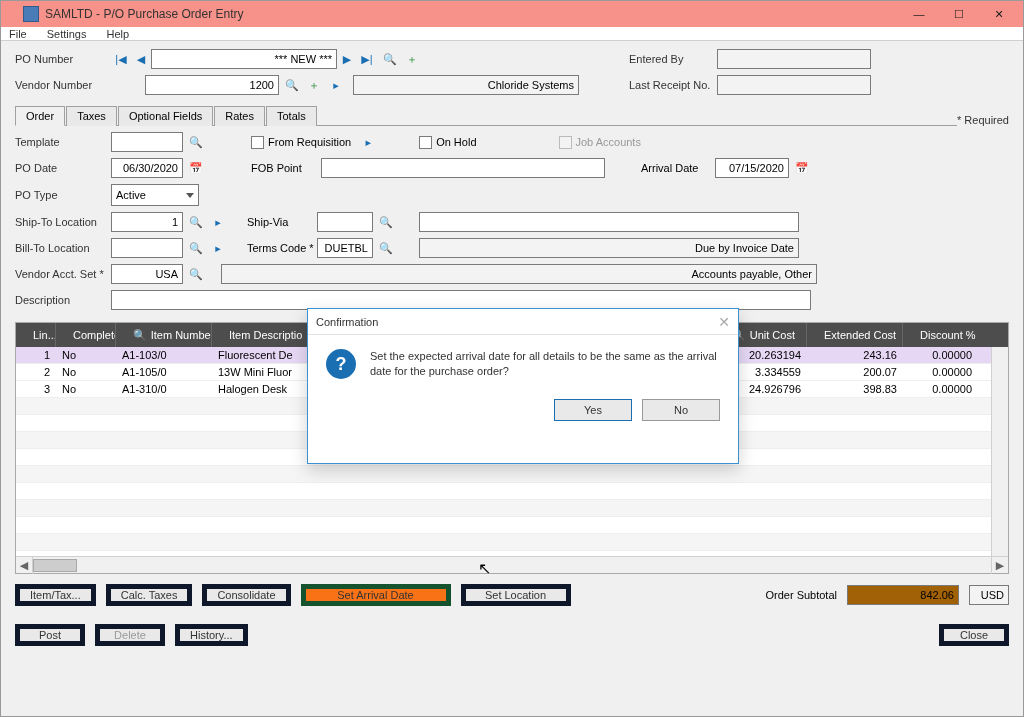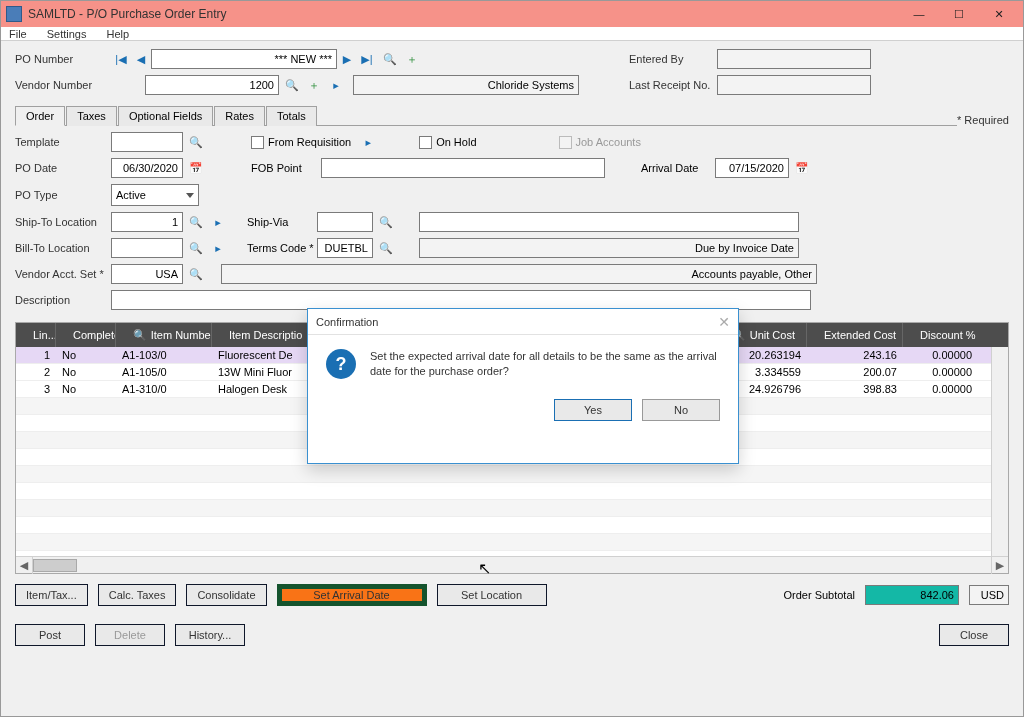--- a/index.html
+++ b/index.html
@@ -1,18 +1,18 @@
 <!DOCTYPE html>
 <html><head>
 <meta charset="utf-8">
 <style>
   * { box-sizing: border-box; font-family: "Segoe UI", Tahoma, Arial, sans-serif; font-size: 11px; }
   body { margin: 0; background: #fff; width: 1024px; height: 717px; overflow: hidden; position: relative; }
   .window { width: 1024px; height: 717px; border: 1px solid #999; background: #f0f0f0; display: flex; flex-direction: column; }
-  .titlebar { height: 26px; background: #f69289; display: flex; align-items: center; padding: 0 4px 0 5px; color: #333; }
+  .titlebar { height: 26px; background: #f69289; display: flex; align-items: center; padding: 0 4px 0 22px; color: #333; }
   .titlebar .title { flex: 1; font-size: 12px; }
   .titlebar .ticon { width:16px; height:16px; margin-right:6px; background:#4a7db8; border:1px solid #2f5a8a; display:inline-block; }
   .titlebar .winbtn { width: 40px; height: 22px; display:flex; align-items:center; justify-content:center; color:#222; }
   .menubar { height: 14px; background: #fff; border-bottom: 1px solid #d0d0d0; padding: 0 8px; display:flex; align-items:center; }
   .menubar span { margin-right: 20px; color:#333; }
 
   .main { flex: 1; padding: 8px 14px 4px 14px; background: #f0f0f0; position: relative; display:flex; flex-direction:column; }
   .row { display:flex; align-items:center; margin-bottom:6px; }
   .lbl { width: 96px; color:#333; }
   .lbl2 { width: 88px; color:#333; text-align:left; }
@@ -47,21 +47,21 @@
   .gr.stripe { background:#f5f5f5; }
   .gc { padding:0 6px; overflow:hidden; white-space:nowrap; text-overflow: clip; }
   .ralign { text-align:right; justify-content:flex-end; display:flex; }
   .grid-vsb { position:absolute; right:0; top:0; bottom:0; width:17px; background:#f0f0f0; border-left:1px solid #d0d0d0; }
   .grid-hsb { height:17px; background:#f0f0f0; border-top:1px solid #d0d0d0; display:flex; align-items:center; }
   .grid-hsb .arrow { width:17px; height:17px; display:flex; align-items:center; justify-content:center; color:#666; border-right:1px solid #d0d0d0; }
   .grid-hsb .arrow.r { border-left:1px solid #d0d0d0; border-right:none; margin-left:auto; }
   .grid-hsb .thumb { width:44px; height:13px; background:#cdcdcd; border:1px solid #a9a9a9; margin-left:0; }
 
   .footer-row { display:flex; align-items:center; margin-top:10px; gap:10px; }
-  .btn { height:22px; min-width:70px; padding:0 10px; border:1px solid #0f172a; background:#e9e9e9; display:inline-flex; align-items:center; justify-content:center; color:#333; }
+  .btn { height:22px; min-width:70px; padding:0 10px; border:5px solid #0f172a; background:#e9e9e9; display:inline-flex; align-items:center; justify-content:center; color:#333; }
   .btn.focus { border:5px solid #14532d; background:#f97316; }
   .btn.disabled { color:#999; }
 
   
   .modal { position:absolute; left:307px; top:308px; width:432px; height:156px; background:#fff; border:1px solid #3a90d0; box-shadow:0 6px 16px rgba(0,0,0,0.18); z-index:100; }
   .modal .mtitle { height:26px; display:flex; align-items:center; padding:0 8px; border-bottom:1px solid #e2e2e2; color:#333; }
   .modal .close { margin-left:auto; color:#aaa; font-size:14px; }
   .modal .mbody { padding:14px 18px 0 18px; display:flex; }
   .qicon { width:30px; height:30px; border-radius:50%; background:#1a6fb3; color:#fff; font-weight:bold; font-size:18px; display:flex; align-items:center; justify-content:center; flex:0 0 30px; margin-right:14px; }
   .mtext { color:#333; line-height:1.35; }
@@ -285,21 +285,21 @@
       </div>
     </div>
 
     <div class="footer-row">
       <span class="btn">Item/Tax...</span>
       <span class="btn">Calc. Taxes</span>
       <span class="btn">Consolidate</span>
       <span class="btn focus" style="min-width:150px">Set Arrival Date</span>
       <span class="btn" style="min-width:110px">Set Location</span>
       <span style="margin-left:auto">Order Subtotal</span>
-      <input class="fld ralign" style="width: 94px; text-align: right; background: #14b8a6; padding-left: 23px;" readonly="" value="842.06">
+      <input class="fld ralign" style="width: 112px; text-align: right; background: #a16207; padding-left: 23px;" readonly="" value="842.06">
       <input class="fld" style="width: 40px; background: rgb(243, 243, 243);" readonly="" value="USD">
     </div>
 
     <div class="footer-row" style="margin-top:18px">
       <span class="btn">Post</span>
       <span class="btn disabled">Delete</span>
       <span class="btn">History...</span>
       <span class="btn" style="margin-left:auto">Close</span>
     </div>
 

